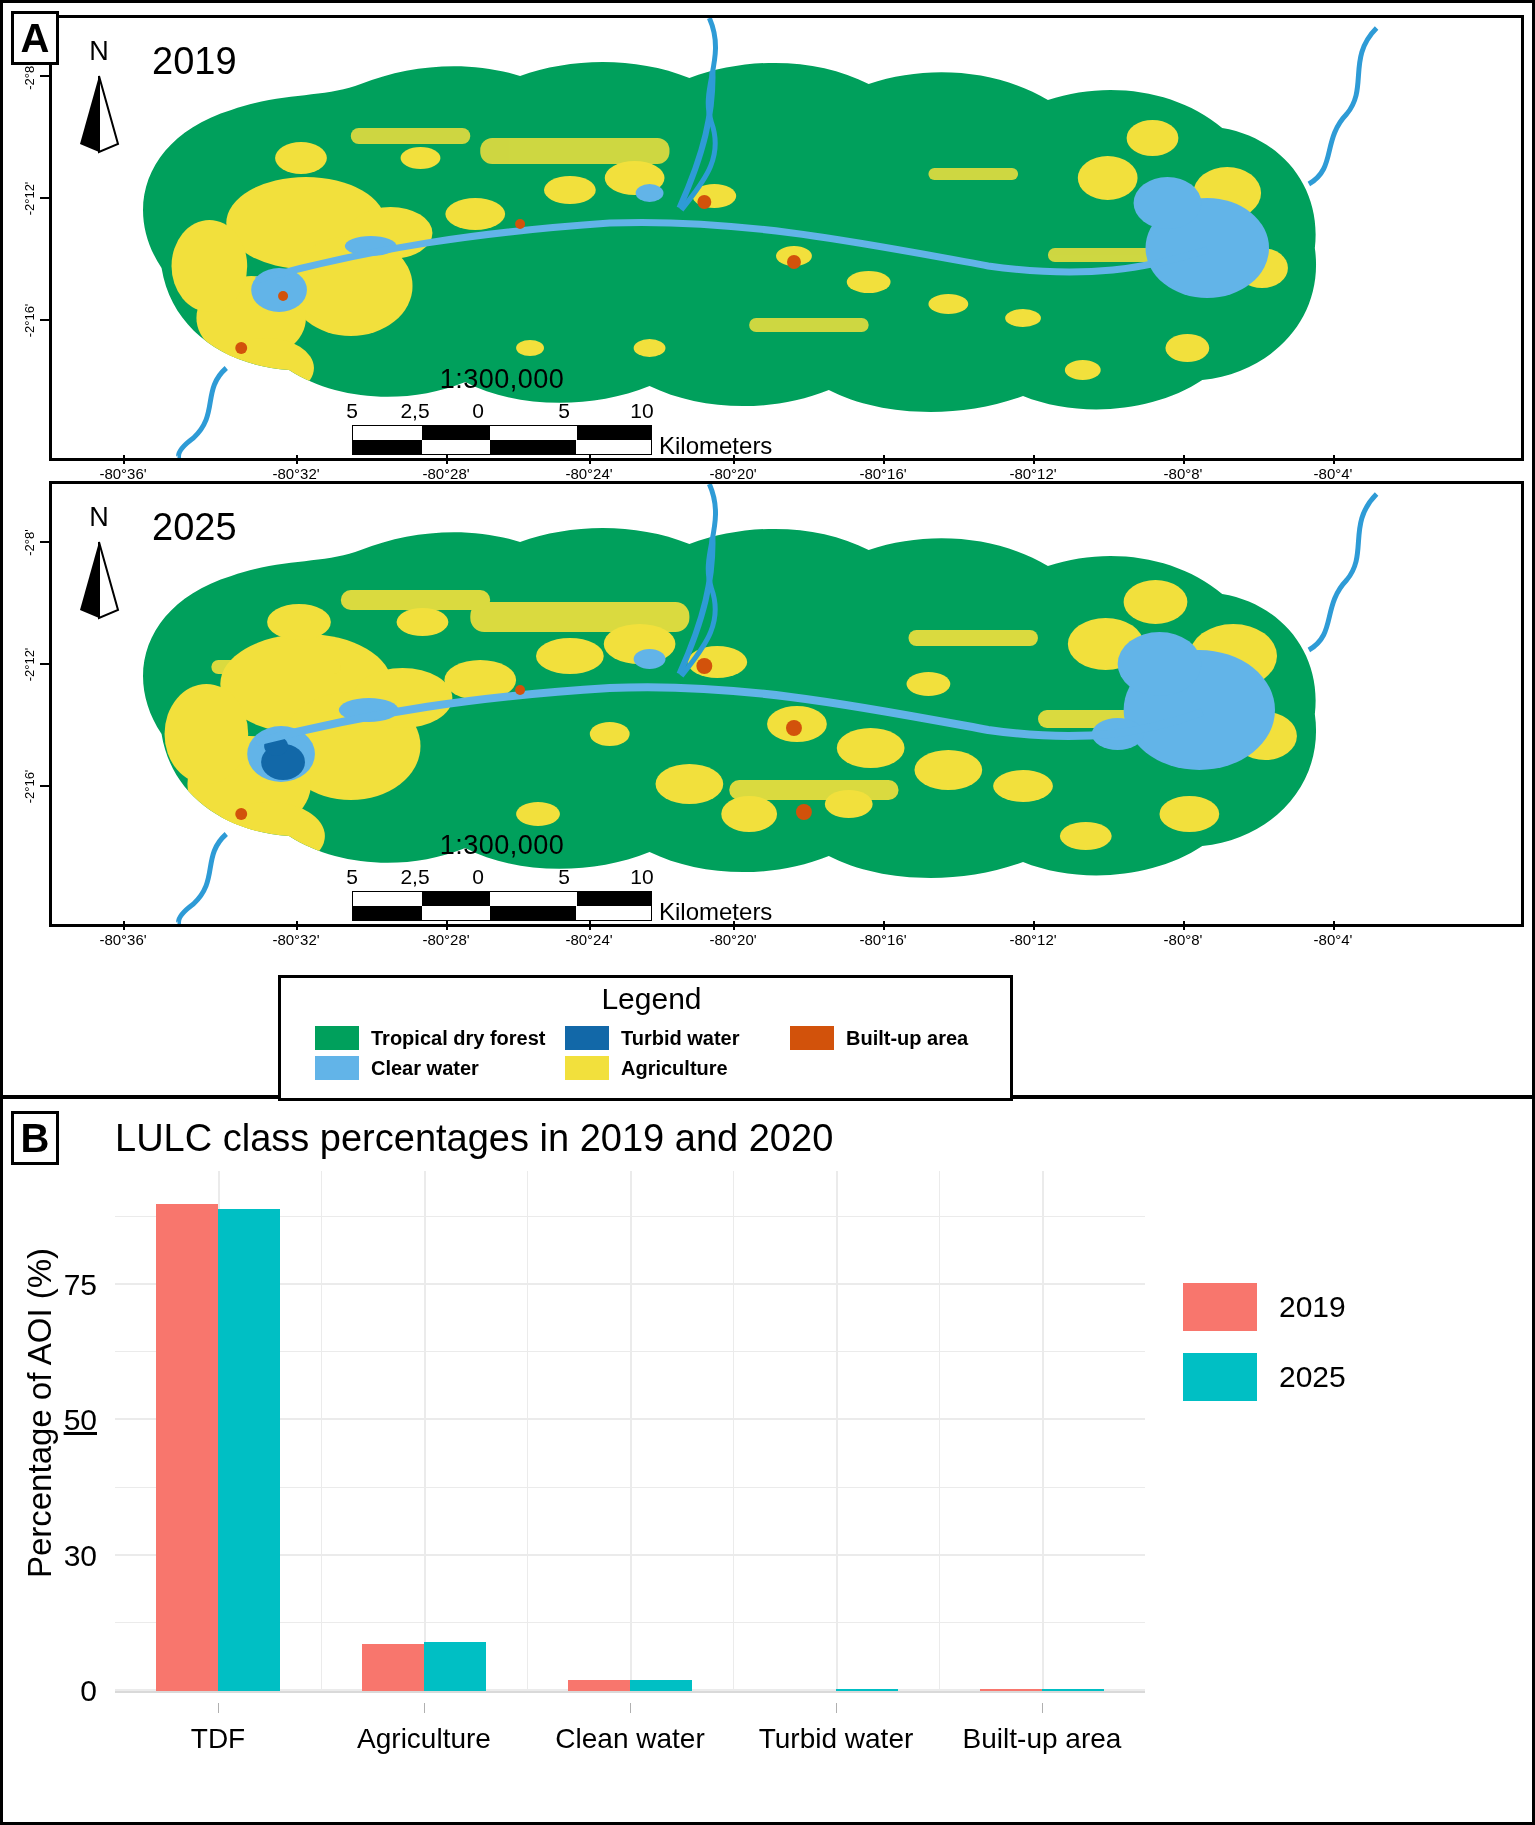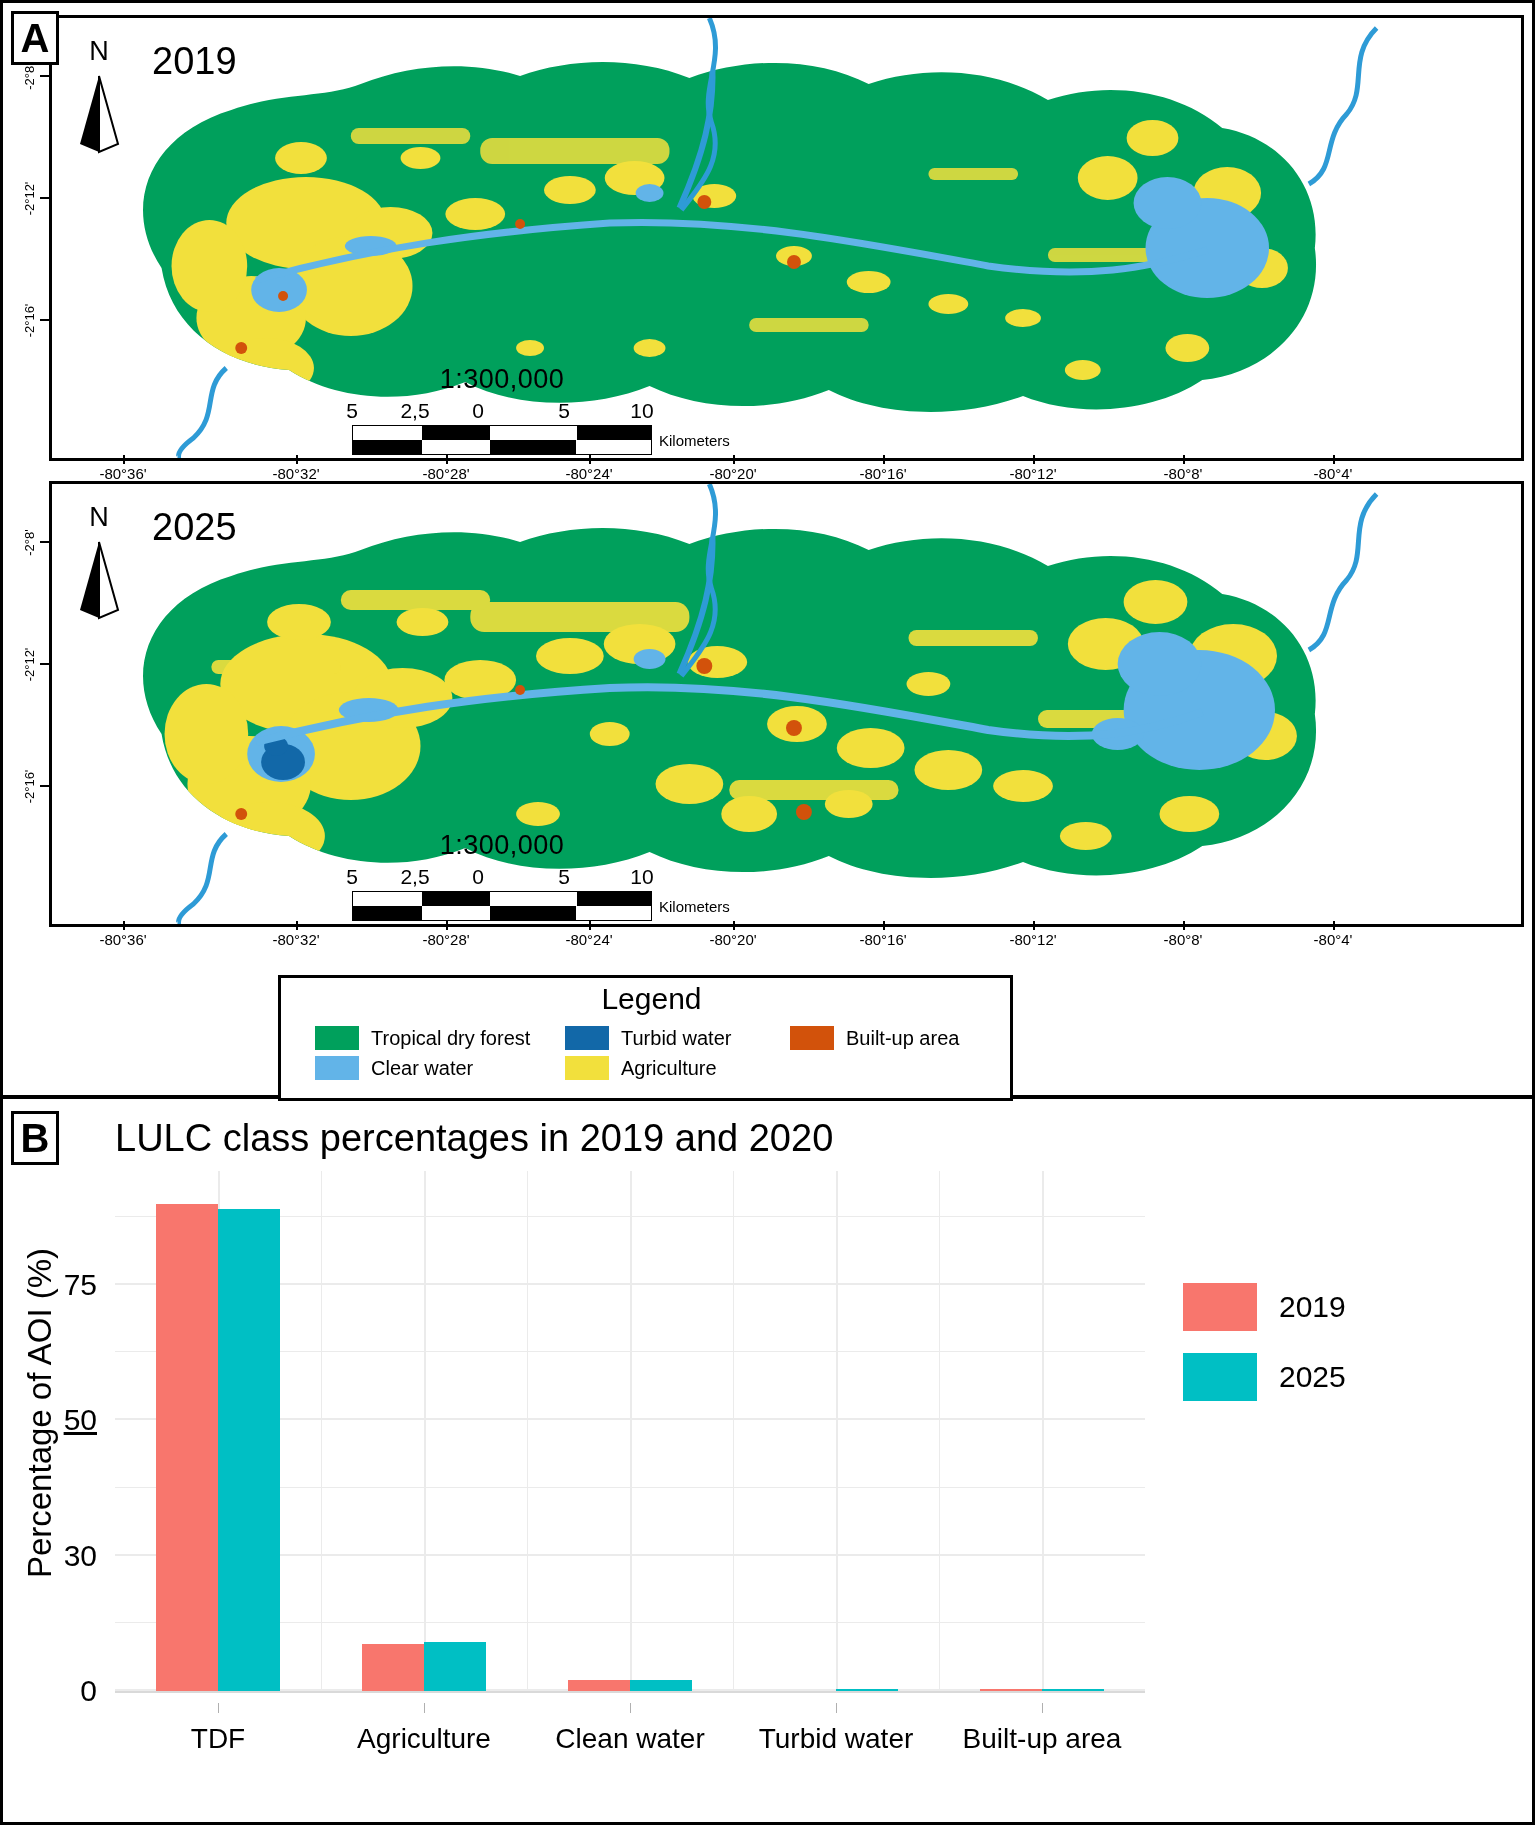--- a/index.html
+++ b/index.html
@@ -29,26 +29,26 @@
   .north .nlab{position:absolute;top:-4px;left:50%;transform:translateX(-50%);font-size:27px;font-family:"Liberation Sans",sans-serif;}
   .yearlab{position:absolute;font-size:38px;font-family:"Liberation Sans",sans-serif;}
 
   
   .scalebox{position:absolute;width:320px;text-align:center;}
   .scaletitle{font-size:27px;margin-bottom:4px;letter-spacing:.5px;}
   .scalenums{position:relative;height:22px;}
   .scalenums span{position:absolute;font-size:21px;transform:translateX(-50%);}
   .sbar{position:relative;width:300px;height:30px;margin:4px auto 0;border:1.5px solid #000;box-sizing:border-box;}
   .sbar .cell{position:absolute;box-sizing:border-box;}
-  .kmlab{position:absolute;left:306px;top:6px;font-size:15px;white-space:nowrap;}
+  .kmlab{position:absolute;left:306px;top:6px;font-size:24px;white-space:nowrap;}
 
   
   .legendbox{position:absolute;left:275px;top:1122px;width:735px;height:126px;border:3px solid #000;background:#fff;box-sizing:border-box;z-index:30;}
   .legendtitle{text-align:center;font-size:30px;margin-top:4px;}
-  .legrows{margin-top:10px;padding:0 22px;}
+  .legrows{margin-top:10px;padding:0 22px;font-weight:bold;}
   .legrow{display:flex;margin-bottom:6px;}
   .legitem{display:flex;align-items:center;}
   .legitem .sw{width:44px;height:24px;margin-right:12px;flex:none;}
   .legitem .lt{font-size:20px;white-space:nowrap;}
   .col1{width:250px}.col2{width:225px}.col3{width:auto}
 
   
   .panelB{position:absolute;left:0;top:1100px;width:1529px;height:719px;}
   .chartTitle{position:absolute;left:112px;top:14px;font-size:38px;white-space:nowrap;}
   .ylabel{position:absolute;left:14px;top:60px;height:500px;width:46px;}

